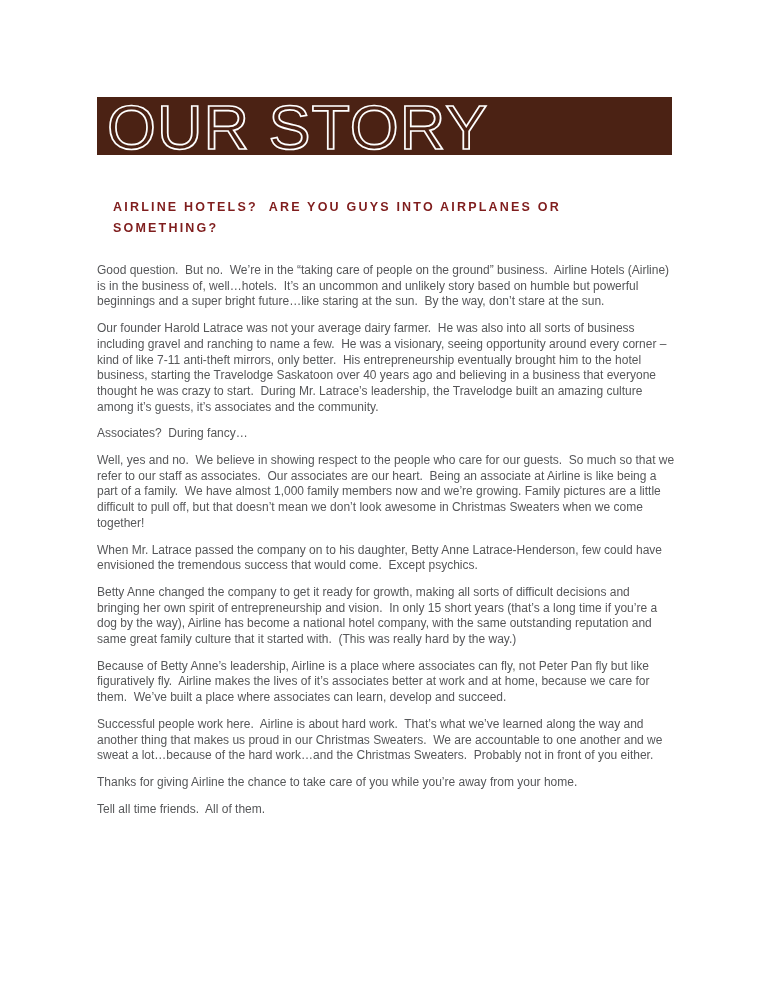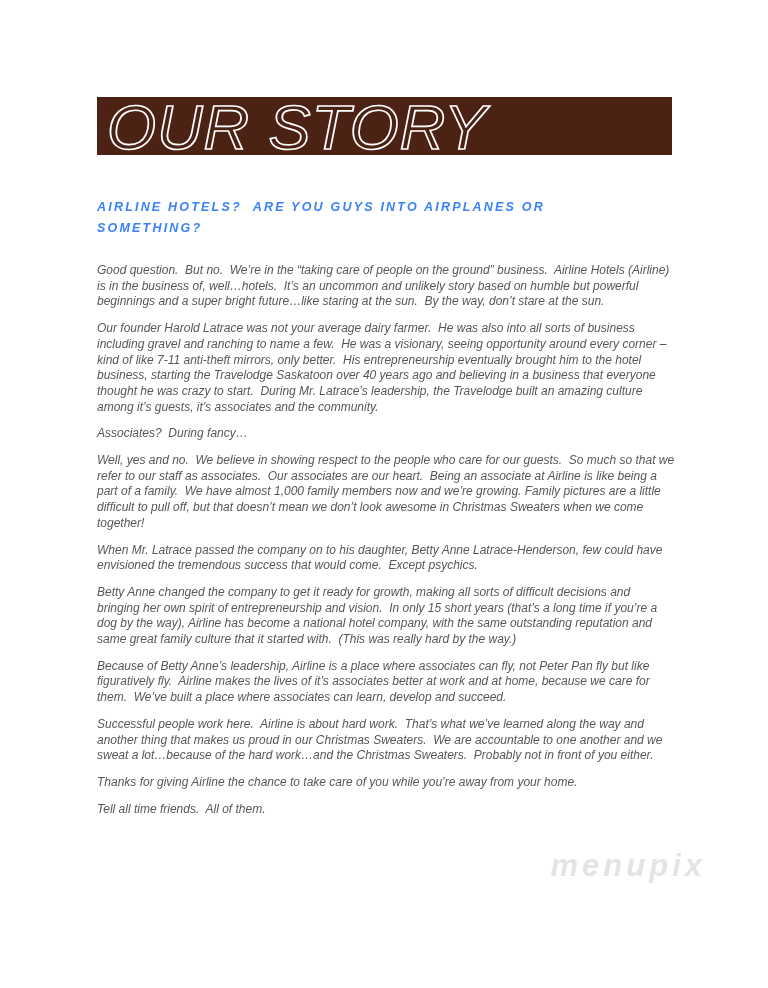--- a/index.html
+++ b/index.html
@@ -7,21 +7,20 @@
     padding: 0;
     background: #ffffff;
   }
   .page {
     position: relative;
     width: 768px;
     height: 956px;
     background: #ffffff;
     overflow: hidden;
     font-family: "Liberation Sans", "DejaVu Sans", sans-serif;
-    font-style: italic;
   }
   .banner {
     position: absolute;
     left: 97px;
     top: 97px;
     width: 575px;
     height: 58px;
     background: #4b2214;
     overflow: hidden;
   }
@@ -41,22 +40,22 @@
       -webkit-text-stroke: 1.7px #ffffff;
     }
   }
   .content {
     position: absolute;
     left: 97px;
     top: 197px;
     width: 578px;
   }
   .heading {
-    margin: 0 0 24px 0;
-    color: #3b82f6;
+    margin: 0 0 24px 16px;
+    color: #7f1d1d;
     font-size: 12.5px;
     font-weight: bold;
     letter-spacing: 2.2px;
     line-height: 21px;
   }
   .heading span {
     white-space: pre-wrap;
   }
   .content p {
     margin: 0 0 11px 0;
@@ -95,15 +94,14 @@
     <p>Associates?  During fancy…</p>
     <p>Well, yes and no.  We believe in showing respect to the people who care for our guests.  So much so that we refer to our staff as associates.  Our associates are our heart.  Being an associate at Airline is like being a part of a family.  We have almost 1,000 family members now and we’re growing. Family pictures are a little difficult to pull off, but that doesn’t mean we don’t look awesome in Christmas Sweaters when we come together!</p>
     <p>When Mr. Latrace passed the company on to his daughter, Betty Anne Latrace-Henderson, few could have envisioned the tremendous success that would come.  Except psychics.</p>
     <p>Betty Anne changed the company to get it ready for growth, making all sorts of difficult decisions and bringing her own spirit of entrepreneurship and vision.  In only 15 short years (that’s a long time if you’re a dog by the way), Airline has become a national hotel company, with the same outstanding reputation and same great family culture that it started with.  (This was really hard by the way.)</p>
     <p>Because of Betty Anne’s leadership, Airline is a place where associates can fly, not Peter Pan fly but like figuratively fly.  Airline makes the lives of it’s associates better at work and at home, because we care for them.  We’ve built a place where associates can learn, develop and succeed.</p>
     <p>Successful people work here.  Airline is about hard work.  That’s what we’ve learned along the way and another thing that makes us proud in our Christmas Sweaters.  We are accountable to one another and we sweat a lot…because of the hard work…and the Christmas Sweaters.  Probably not in front of you either.</p>
     <p>Thanks for giving Airline the chance to take care of you while you’re away from your home.</p>
     <p>Tell all time friends.  All of them.</p>
   </div>
 
-  <div class="watermark">menupix</div>
 
 </div>
 
 </body></html>

